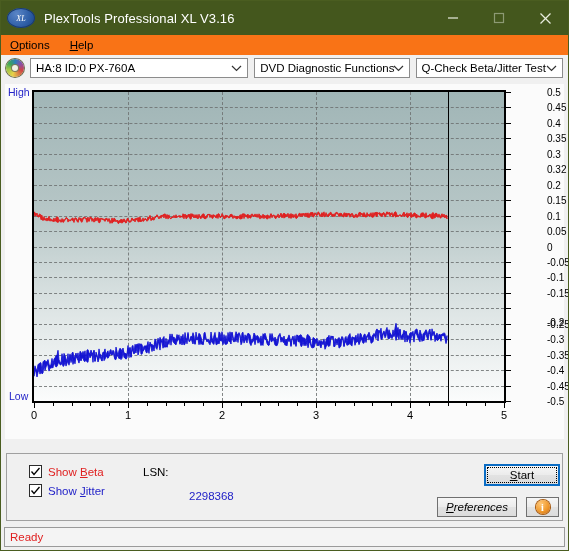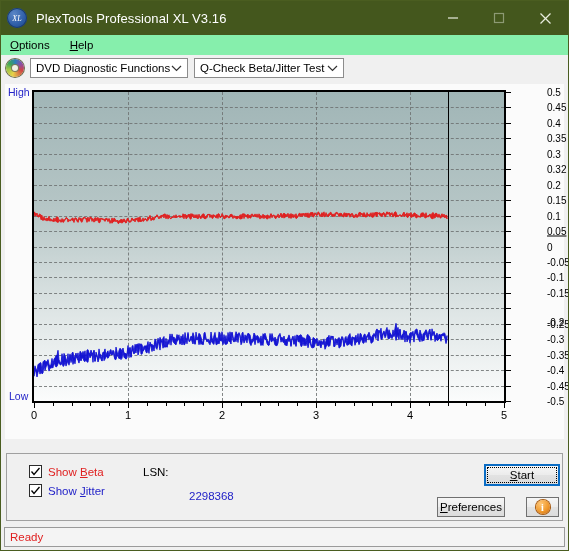--- a/index.html
+++ b/index.html
@@ -21,21 +21,21 @@
   
   #titlebar {
     height: 34px;
     background: #44571d;
     display: flex;
     align-items: center;
     padding-left: 6px;
     position: relative;
   }
   #app-icon {
-    width: 20px; height: 20px;
+    width: 28px; height: 20px;
     border-radius: 50%;
     background: radial-gradient(circle at 35% 30%, #5b86c6 0%, #2f5fa8 55%, #17407f 100%);
     display: flex; align-items: center; justify-content: center;
     font-size: 8px; font-weight: normal; font-style: italic;
     color: #fff;
     font-family: "Liberation Serif", serif;
     flex: 0 0 auto;
     box-shadow: 0 0 0 1px #1b3c6e inset;
   }
   #title-text {
@@ -49,21 +49,21 @@
   .winbtn {
     width: 46px; height: 34px;
     display: flex; align-items: center; justify-content: center;
     color: #e8ecdf;
   }
   .winbtn svg { display: block; }
 
   
   #menubar {
     height: 20px;
-    background: #86efac;
+    background: #f97316;
     display: flex;
     align-items: center;
     padding-left: 7px;
     font-size: 11.5px;
     color: #000;
     gap: 16px;
   }
   .menu-item { padding: 1px 2px; cursor: default; }
   .menu-item u { text-decoration: underline; }
 
@@ -221,21 +221,21 @@
   }
   #btn-start {
     left: 477px; top: 10px; width: 76px; height: 22px;
     border: 2px solid #0a6cc4;
   }
   #btn-start .inner {
     position: absolute; left: 1px; right: 1px; top: 1px; bottom: 1px;
     border: 1px dotted #000;
     display: flex; align-items: center; justify-content: center;
   }
-  #btn-prefs { left: 430px; top: 43px; width: 68px; height: 20px; }
+  #btn-prefs { left: 430px; top: 43px; width: 80px; height: 20px; font-style: italic; }
   #btn-info  { left: 519px; top: 43px; width: 33px; height: 20px; }
   #info-glyph {
     width: 14px; height: 14px; border-radius: 50%;
     background: radial-gradient(circle at 35% 28%, #ffc878 0%, #f09a2e 55%, #c96a12 100%);
     color: #fff; font-size: 10px; font-weight: bold;
     font-family: "Liberation Serif", serif;
     display: flex; align-items: center; justify-content: center;
     box-shadow: 0 0 0 1px #a85a10;
   }
 
@@ -283,20 +283,28 @@
     <div class="menu-item">
       <u>O</u><span>ptions</span>
     </div>
     <div class="menu-item">
       <u>H</u><span>elp</span>
     </div>
   </div>
 
   <div id="toolbar">
     <div id="disc-icon"></div>
+    <div class="combo" id="combo-drive">
+      <span>HA:8 ID:0  PX-760A</span>
+      <span class="caret">
+        <svg width="11" height="7" viewBox="0 0 11 7">
+            <polyline points="1,1 5.5,5.5 10,1" fill="none" stroke="#333" stroke-width="1.2"></polyline>
+          </svg>
+      </span>
+    </div>
     <div class="combo" id="combo-func">
       <span>DVD Diagnostic Functions</span>
       <span class="caret">
         <svg width="11" height="7" viewBox="0 0 11 7">
             <polyline points="1,1 5.5,5.5 10,1" fill="none" stroke="#333" stroke-width="1.2"></polyline>
           </svg>
       </span>
     </div>
     <div class="combo" id="combo-test">
       <span>Q-Check Beta/Jitter Test</span>
@@ -355,21 +363,21 @@
         <div class="ytick" style="top: 69.8px;">0.3</div>
         <div class="ytickmark" style="top: 69.8px;"></div>
         <div class="ytick" style="top: 85.25px;">0.32</div>
         <div class="ytickmark" style="top: 85.25px;"></div>
         <div class="ytick" style="top: 100.7px;">0.2</div>
         <div class="ytickmark" style="top: 100.7px;"></div>
         <div class="ytick" style="top: 116.15px;">0.15</div>
         <div class="ytickmark" style="top: 116.15px;"></div>
         <div class="ytick" style="top: 131.6px;">0.1</div>
         <div class="ytickmark" style="top: 131.6px;"></div>
-        <div class="ytick" style="top: 147.05px; text-decoration: underline;">0.05</div>
+        <div class="ytick" style="top: 147.05px;">0.05</div>
         <div class="ytickmark" style="top: 147.05px;"></div>
         <div class="ytick" style="top: 162.5px;">0</div>
         <div class="ytickmark" style="top: 162.5px;"></div>
         <div class="ytick" style="top: 177.95px;">-0.05</div>
         <div class="ytickmark" style="top: 177.95px;"></div>
         <div class="ytick" style="top: 193.4px;">-0.1</div>
         <div class="ytickmark" style="top: 193.4px;"></div>
         <div class="ytick" style="top: 208.85px;">-0.15</div>
         <div class="ytickmark" style="top: 208.85px;"></div>
         <div class="ytick" style="top: 238px;">-0.2</div>

